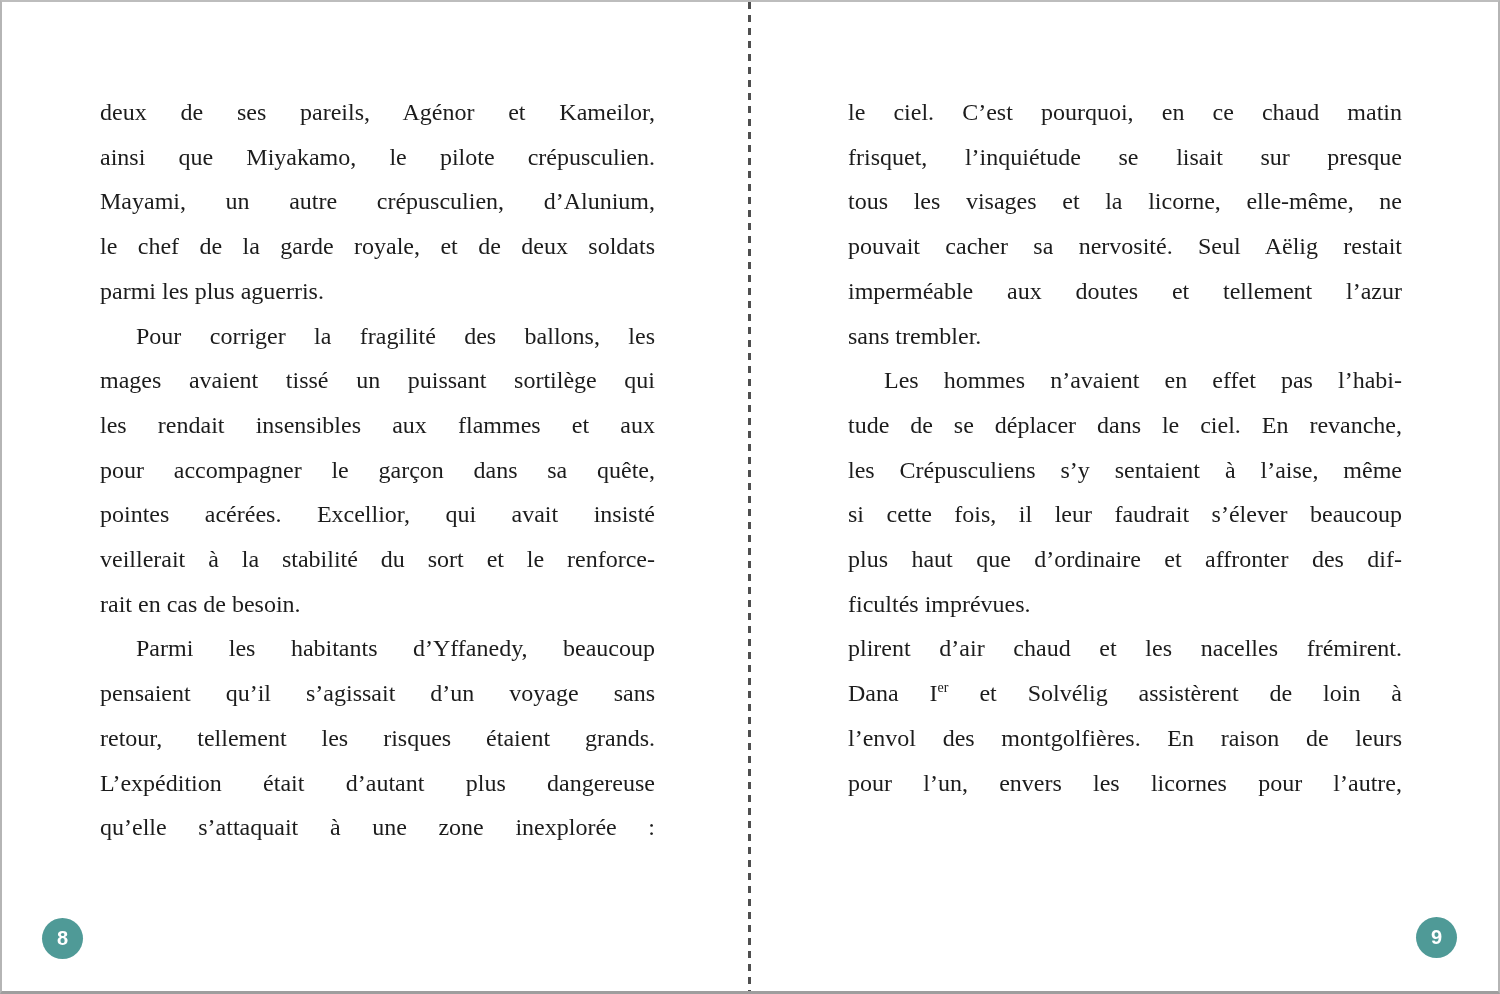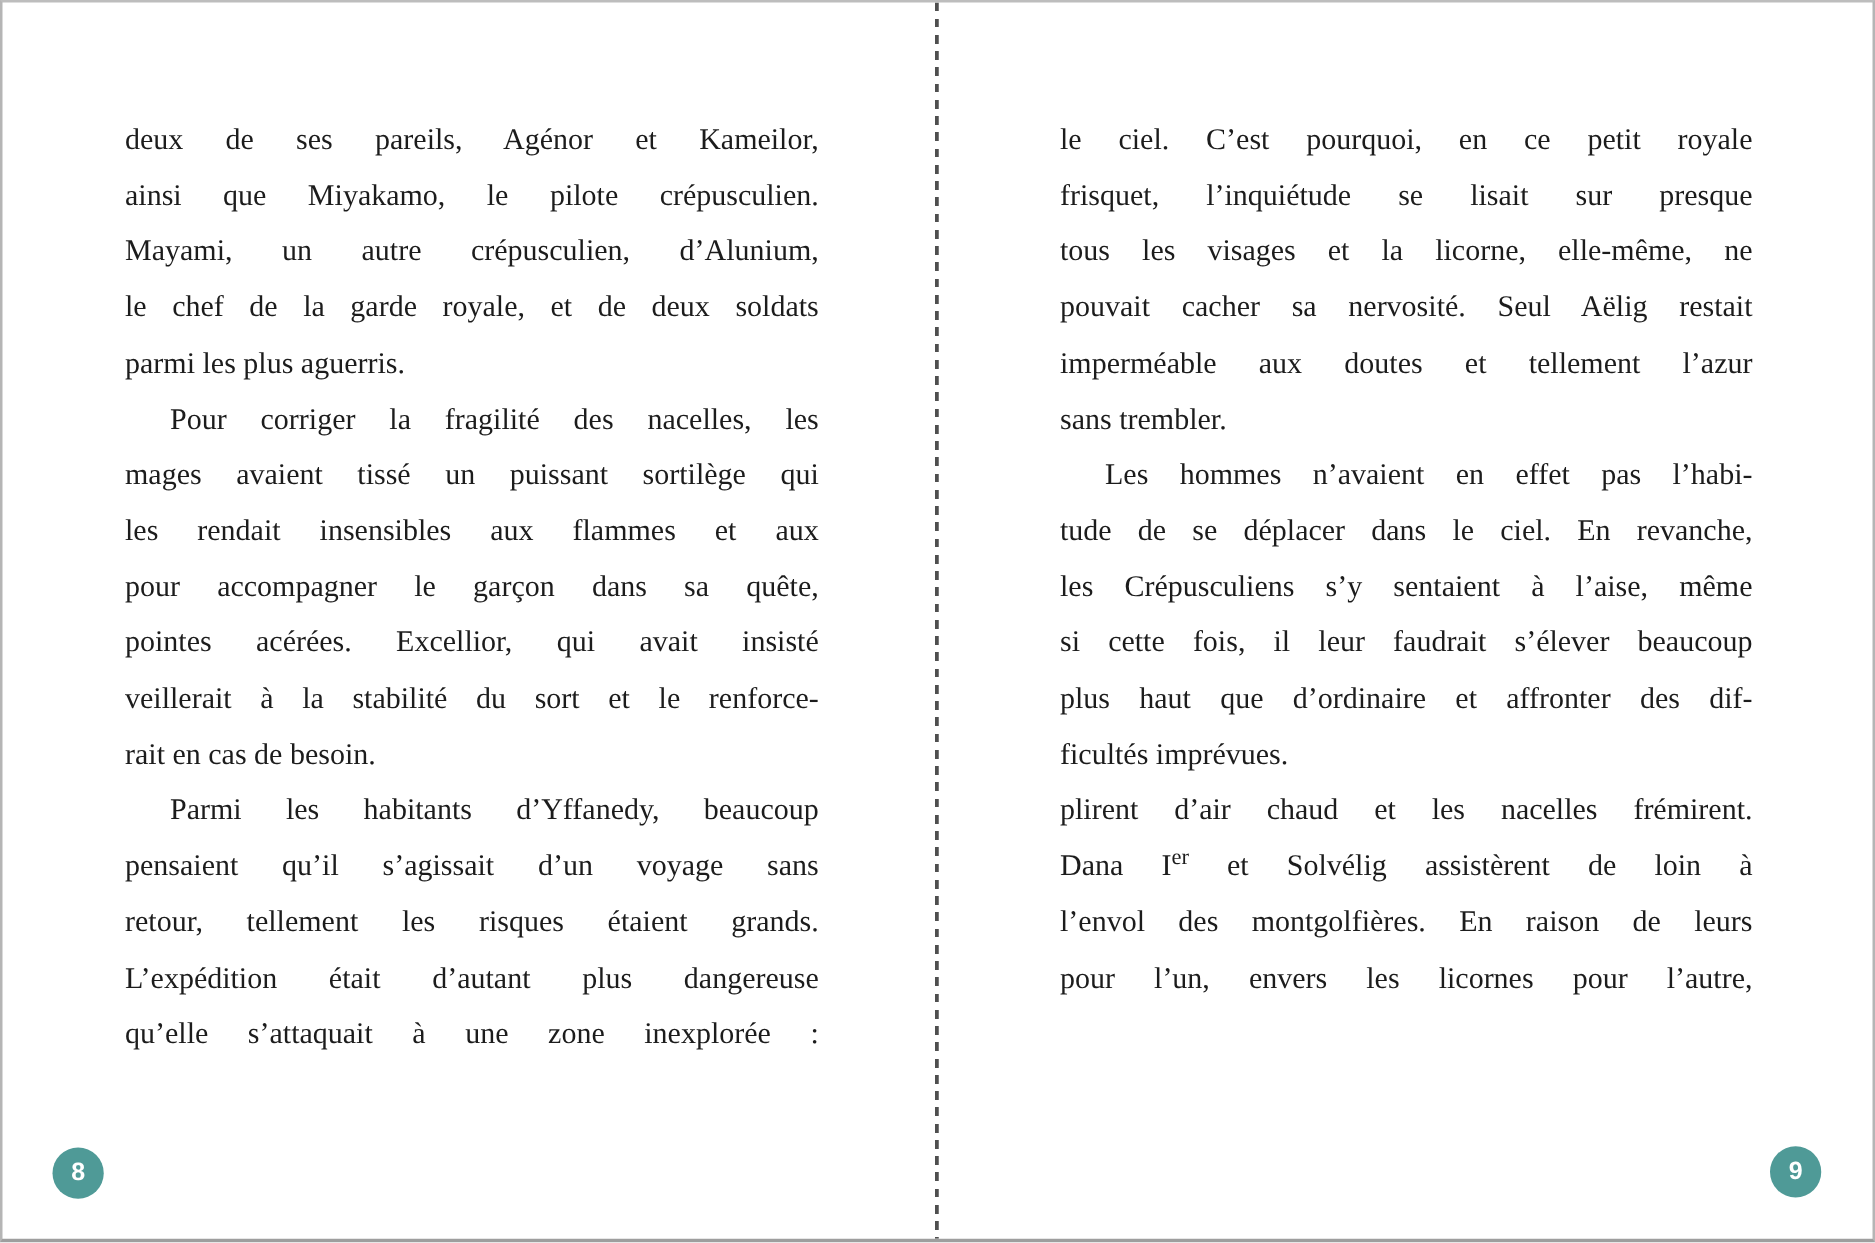--- a/index.html
+++ b/index.html
@@ -43,21 +43,21 @@
     text-align-last: justify;
     white-space: normal;
   }
   .line.end {
     text-align-last: left;
   }
   .line.indent {
     padding-left: 36px;
   }
   .line sup {
-    font-size: 18px;
+    font-size: 14px;
     line-height: 0;
     vertical-align: baseline;
     position: relative;
     top: -9px;
   }
   .badge {
     position: absolute;
     width: 41px;
     height: 41px;
     border-radius: 50%;
@@ -78,36 +78,36 @@
 <div class="canvas">
 
   <div class="divider"></div>
 
   <div class="column" id="col-left">
       <div class="line">deux de ses pareils, Agénor et Kameilor,</div>
       <div class="line">ainsi que Miyakamo, le pilote crépusculien.</div>
       <div class="line">Mayami, un autre crépusculien, d’Alunium,</div>
       <div class="line">le chef de la garde royale, et de deux soldats</div>
       <div class="line end">parmi les plus aguerris.</div>
-      <div class="line indent">Pour corriger la fragilité des nacelles, les</div>
+      <div class="line indent">Pour corriger la fragilité des ballons, les</div>
       <div class="line">mages avaient tissé un puissant sortilège qui</div>
       <div class="line">les rendait insensibles aux flammes et aux</div>
       <div class="line">pour accompagner le garçon dans sa quête,</div>
       <div class="line">pointes acérées. Excellior, qui avait insisté</div>
       <div class="line">veillerait à la stabilité du sort et le renforce-</div>
       <div class="line end">rait en cas de besoin.</div>
       <div class="line indent">Parmi les habitants d’Yffanedy, beaucoup</div>
       <div class="line">pensaient qu’il s’agissait d’un voyage sans</div>
       <div class="line">retour, tellement les risques étaient grands.</div>
       <div class="line">L’expédition était d’autant plus dangereuse</div>
       <div class="line">qu’elle s’attaquait à une zone inexplorée :</div>
     </div>
 
   <div class="column" id="col-right">
-      <div class="line">le ciel. C’est pourquoi, en ce petit royale</div>
+      <div class="line">le ciel. C’est pourquoi, en ce chaud matin</div>
       <div class="line">frisquet, l’inquiétude se lisait sur presque</div>
       <div class="line">tous les visages et la licorne, elle-même, ne</div>
       <div class="line">pouvait cacher sa nervosité. Seul Aëlig restait</div>
       <div class="line">imperméable aux doutes et tellement l’azur</div>
       <div class="line end">sans trembler.</div>
       <div class="line indent">Les hommes n’avaient en effet pas l’habi-</div>
       <div class="line">tude de se déplacer dans le ciel. En revanche,</div>
       <div class="line">les Crépusculiens s’y sentaient à l’aise, même</div>
       <div class="line">si cette fois, il leur faudrait s’élever beaucoup</div>
       <div class="line">plus haut que d’ordinaire et affronter des dif-</div>

